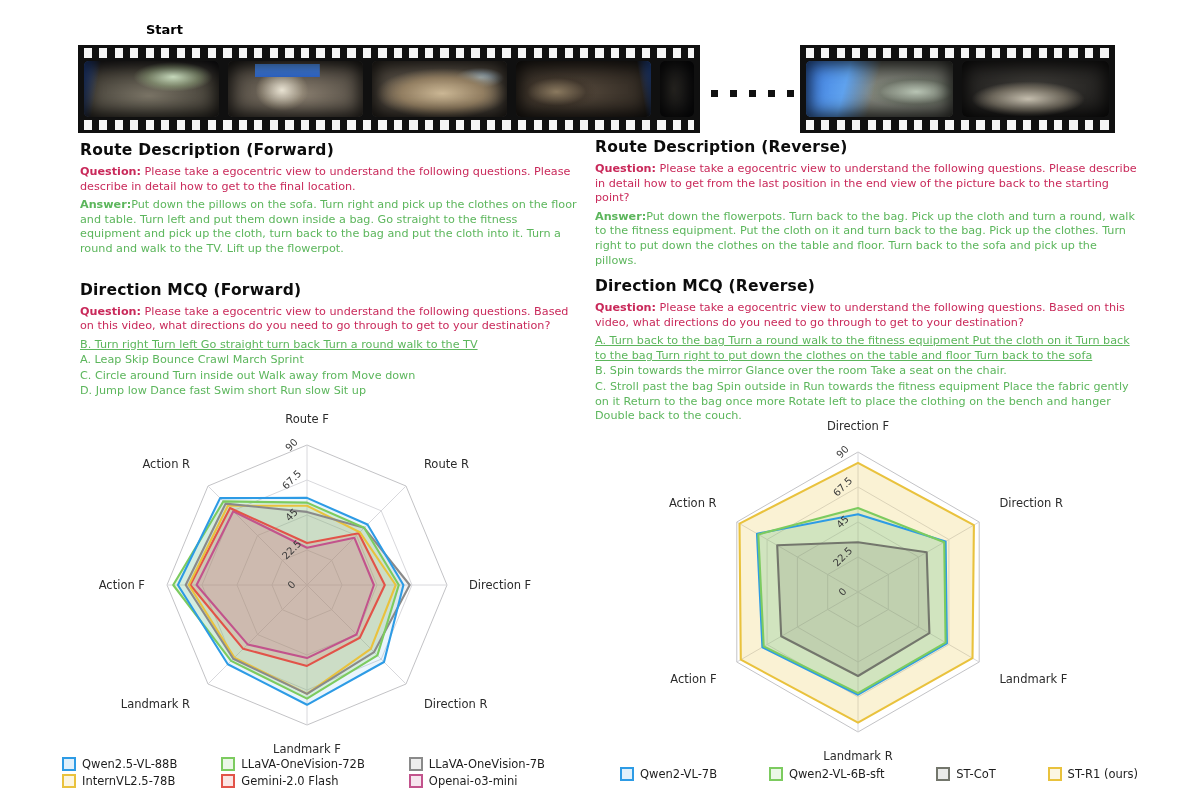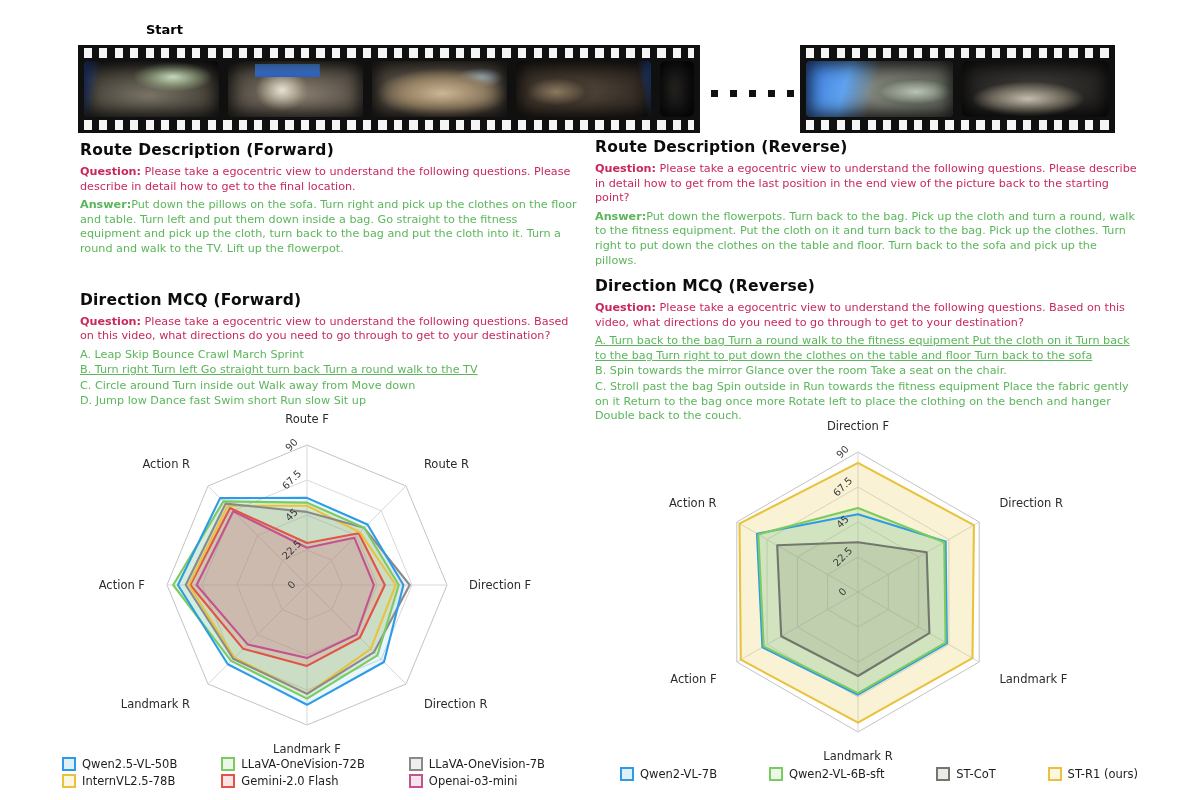--- a/index.html
+++ b/index.html
@@ -46,21 +46,21 @@
   #dots{position:absolute;left:711px;top:90px;display:flex;gap:12px;}
   .dot{width:7px;height:7px;background:#111;}
   
   .col{position:absolute;font-size:11.2px;line-height:1.3;}
   #col-left{left:80px;top:140px;width:497px;}
   #col-right{left:595px;top:137px;width:542px;}
   .sec-title{font-size:15.5px;font-weight:bold;color:#0c0c0c;margin:0 0 5px;letter-spacing:.2px;}
   .q{color:#C9295A;margin:0 0 4px;}
   .a{color:#5CB65C;margin:0;}
   .blabel{font-weight:bold;}
-  .sec{margin:0 0 33px;}
+  .sec{margin:0 0 23px;}
   .sec-sm{margin:0 0 8px;}
   .opt{color:#5CB65C;margin:1px 0;}
   .opt.correct{font-weight:normal;text-decoration:underline;}
   
   svg.radar{position:absolute;overflow:visible;}
   #radar-left{left:55px;top:405px;}
   #radar-right{left:655px;top:418px;}
   
   .legend{position:absolute;font-size:11.5px;color:#1d1d1d;}
   #legend-left{left:62px;top:757px;display:grid;grid-auto-flow:column;
@@ -109,22 +109,22 @@
   <div class="col" id="col-left">
     <div class="sec">
       <div class="sec-title">Route Description (Forward)</div>
       <p class="q"><span class="blabel">Question:</span><span> Please take a egocentric view to understand the following questions. Please describe in detail how to get to the final location.</span></p>
       <p class="a"><span class="blabel">Answer:</span><span>Put down the pillows on the sofa. Turn right and pick up the clothes on the floor and table. Turn left and put them down inside a bag. Go straight to the fitness equipment and pick up the cloth, turn back to the bag and put the cloth into it. Turn a round and walk to the TV. Lift up the flowerpot.</span></p>
     </div>
     <div class="sec-sm">
       <div class="sec-title">Direction MCQ (Forward)</div>
       <p class="q"><span class="blabel">Question:</span><span> Please take a egocentric view to understand the following questions. Based on this video, what directions do you need to go through to get to your destination?</span></p>
       <div id="opts-fwd">
+          <div class="opt correct">B. Turn right Turn left Go straight turn back Turn a round walk to the TV</div>
           <div class="opt">A. Leap Skip Bounce Crawl March Sprint</div>
-          <div class="opt correct">B. Turn right Turn left Go straight turn back Turn a round walk to the TV</div>
           <div class="opt">C. Circle around Turn inside out Walk away from Move down</div>
           <div class="opt">D. Jump low Dance fast Swim short Run slow Sit up</div>
         </div>
     </div>
   </div>
 
   <div class="col" id="col-right">
     <div class="sec-sm">
       <div class="sec-title">Route Description (Reverse)</div>
       <p class="q"><span class="blabel">Question:</span><span> Please take a egocentric view to understand the following questions. Please describe in detail how to get from the last position in the end view of the picture back to the starting point?</span></p>
@@ -208,21 +208,21 @@
       <text x="344.4" y="89.0" font-size="11.5" fill="#2b2b2b" text-anchor="start">Direction R</text>
       <text x="344.4" y="265.0" font-size="11.5" fill="#2b2b2b" text-anchor="start">Landmark F</text>
       <text x="203.0" y="342.0" font-size="11.5" fill="#2b2b2b" text-anchor="middle">Landmark R</text>
       <text x="61.6" y="265.0" font-size="11.5" fill="#2b2b2b" text-anchor="end">Action F</text>
       <text x="61.6" y="89.0" font-size="11.5" fill="#2b2b2b" text-anchor="end">Action R</text>
     </svg>
 
   <div class="legend" id="legend-left">
       <div class="legend-item">
         <span class="swatch" style="border-color: rgb(45, 155, 229); background: rgba(45, 155, 229, 0.15);"></span>
-        <span>Qwen2.5-VL-50B</span>
+        <span>Qwen2.5-VL-88B</span>
       </div>
       <div class="legend-item">
         <span class="swatch" style="border-color: rgb(233, 194, 61); background: rgba(233, 194, 61, 0.15);"></span>
         <span>InternVL2.5-78B</span>
       </div>
       <div class="legend-item">
         <span class="swatch" style="border-color: rgb(124, 203, 95); background: rgba(124, 203, 95, 0.15);"></span>
         <span>LLaVA-OneVision-72B</span>
       </div>
       <div class="legend-item">

